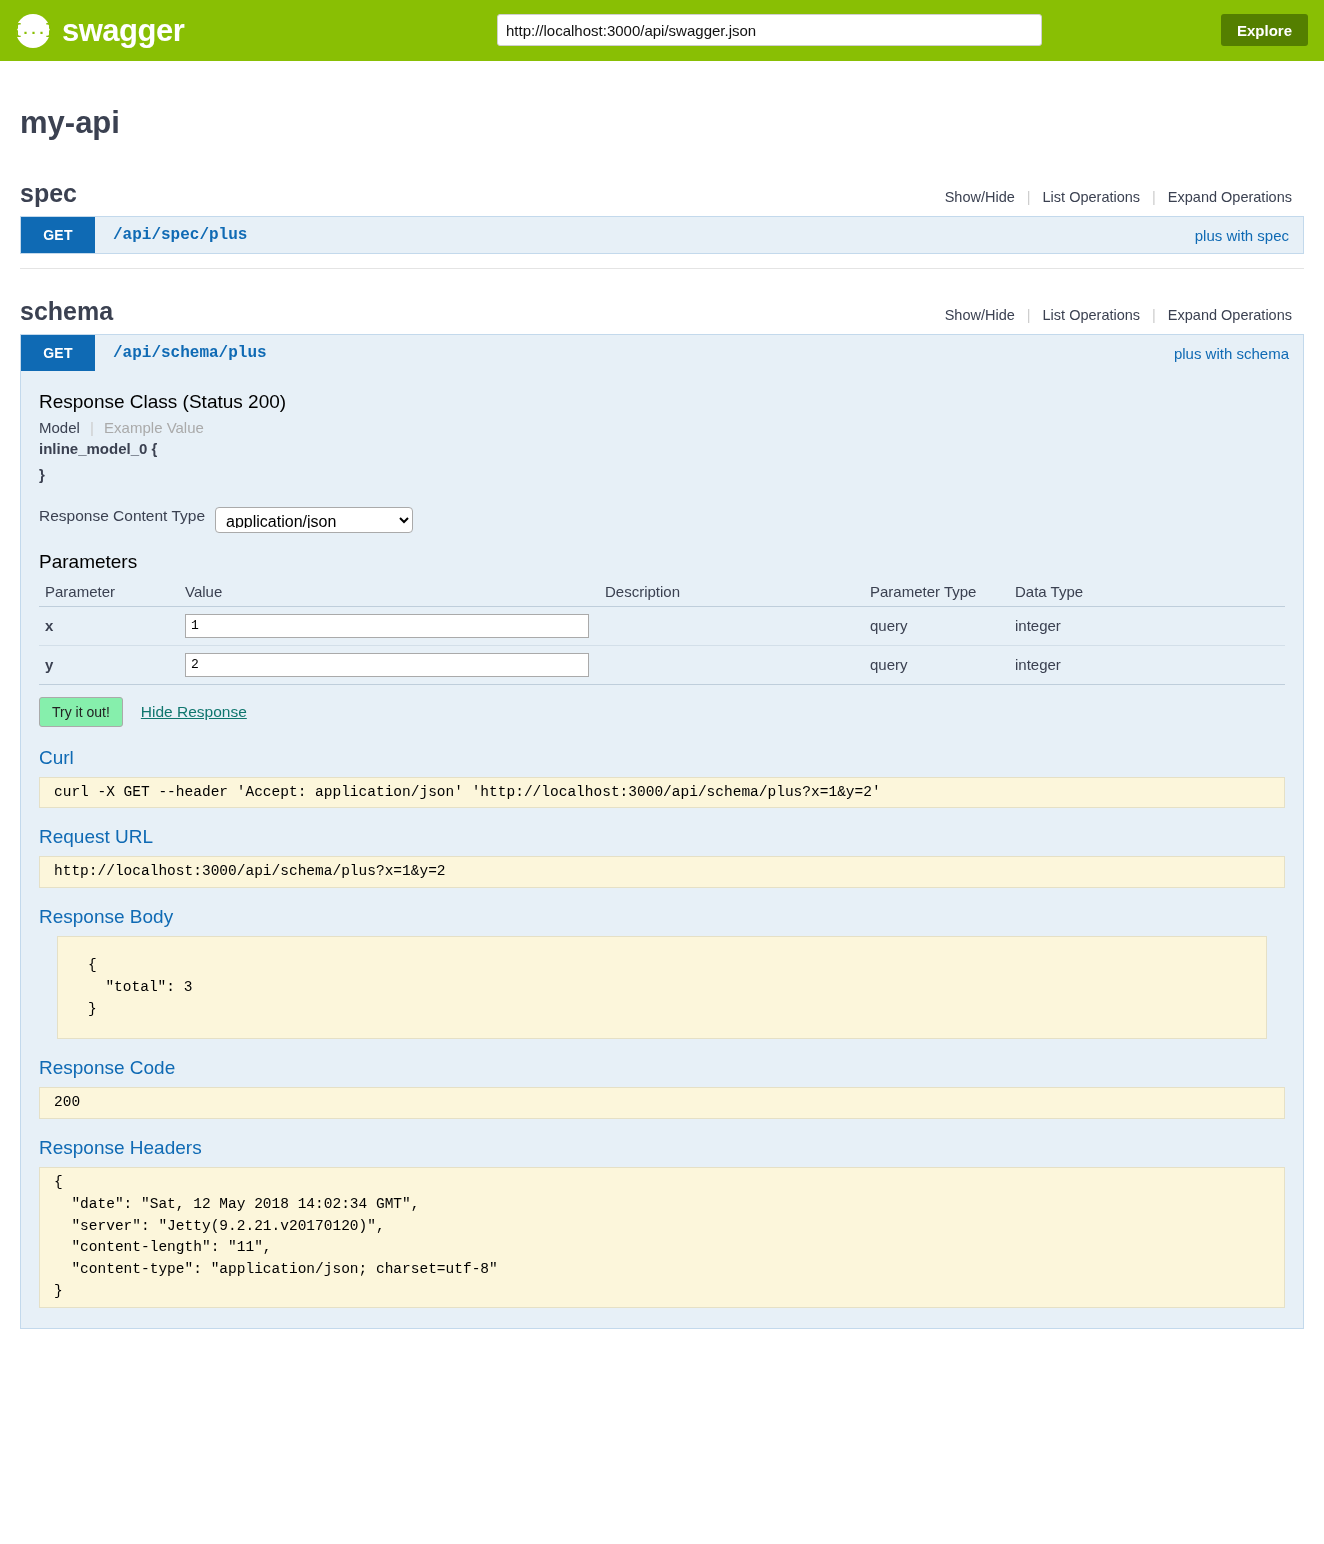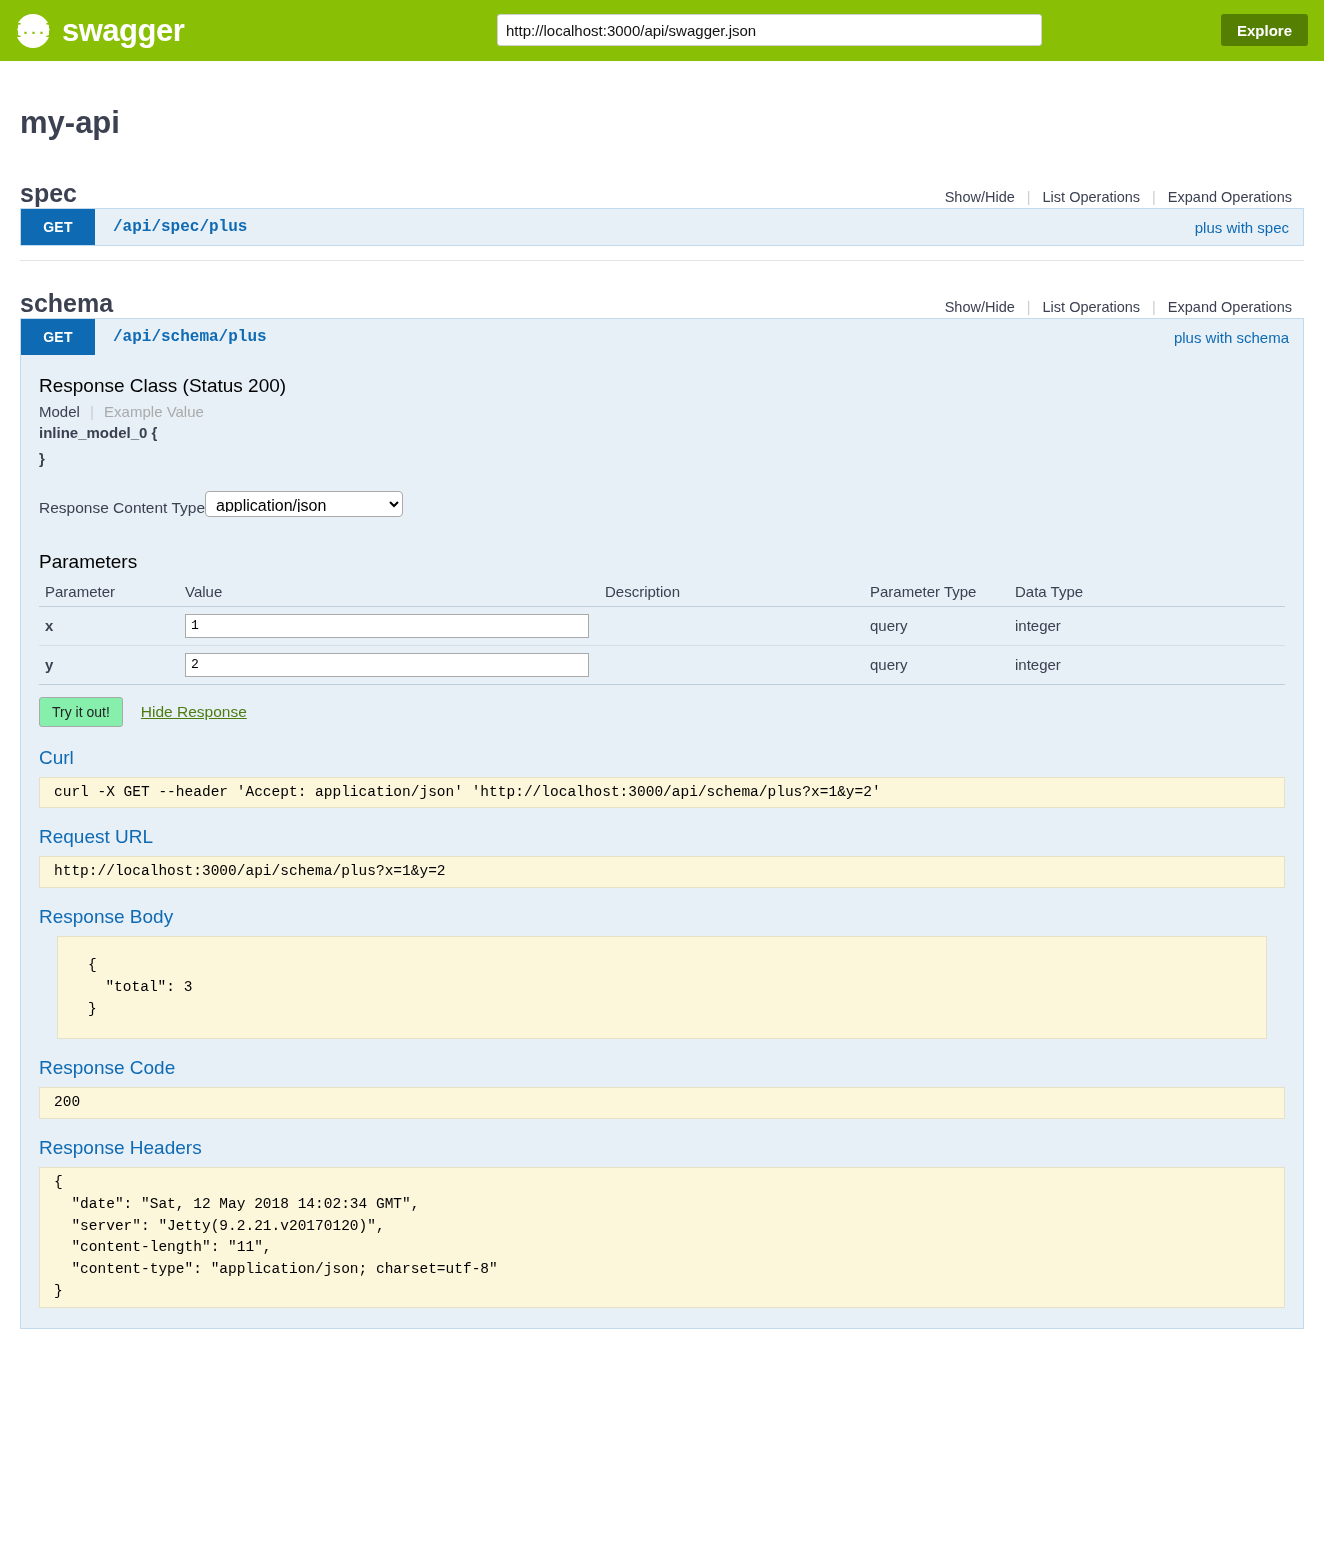--- a/index.html
+++ b/index.html
@@ -80,20 +80,21 @@
 
   .resource {
     margin-top: 28px;
     border-bottom: 1px solid #e4e4e4;
     padding-bottom: 8px;
   }
   .resource-head {
     display: flex;
     align-items: baseline;
     justify-content: space-between;
+    padding-bottom: 8px;
   }
   .resource-name {
     font-size: 25px;
     font-weight: bold;
     color: #3b4151;
   }
   .resource-options {
     font-size: 14.5px;
     color: #3b4151;
     display: flex;
@@ -176,22 +177,23 @@
     line-height: 1.75;
     margin-bottom: 18px;
   }
   .model-name { font-weight: bold; }
   .model-prop { padding-left: 26px; }
   .model-prop b { font-weight: bold; }
   .model-type { color: #5b9dd9; }
 
   .content-type-row {
     display: flex;
-    align-items: flex-end;
-    margin-bottom: 34px;
+    align-items: flex-start;
+    gap: 10px;
+    margin-bottom: 18px;
     font-size: 15.5px;
   }
   .content-type-row select {
     font-family: "Liberation Sans", sans-serif;
     font-size: 16px;
     padding: 4px 6px;
     border: 1px solid #aaa;
     border-radius: 4px;
     background: #fff;
     height: 26px;
@@ -242,21 +244,21 @@
     font-family: "Liberation Sans", sans-serif;
     font-size: 14px;
     padding: 6px 12px;
     background: #86efac;
     border: 1px solid #aaa;
     border-radius: 3px;
     cursor: pointer;
     color: #222;
   }
   .hide-response {
-    color: #4d7c0f;
+    color: #0f766e;
     font-size: 15.5px;
     text-decoration: underline;
     cursor: pointer;
   }
 
   .result-title {
     color: #0f6ab4;
     font-size: 19px;
     margin: 18px 0 8px 0;
   }

